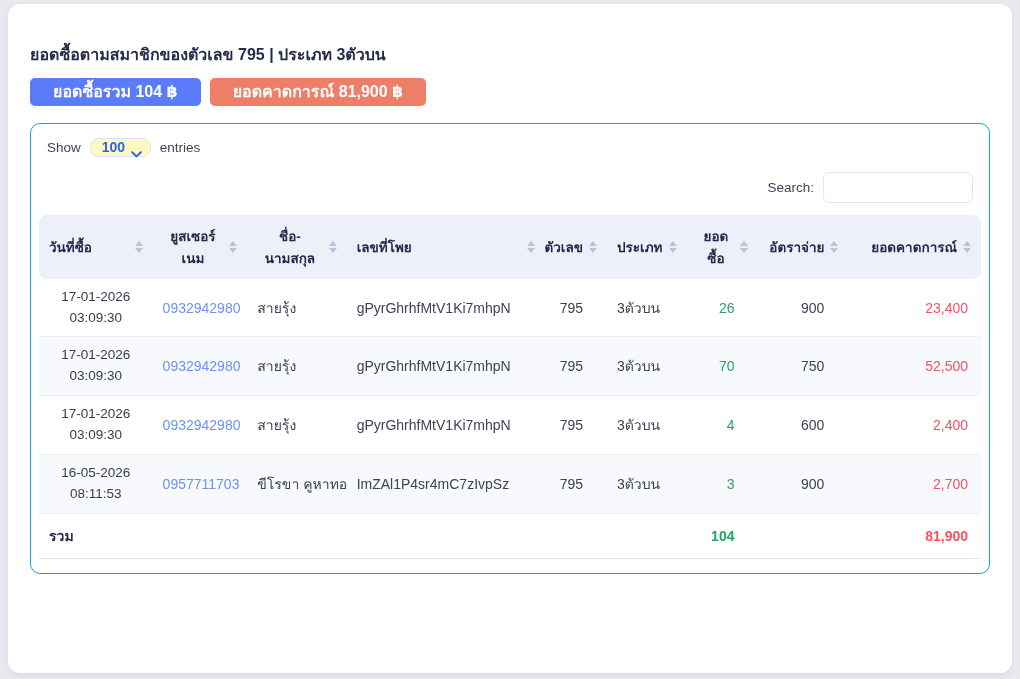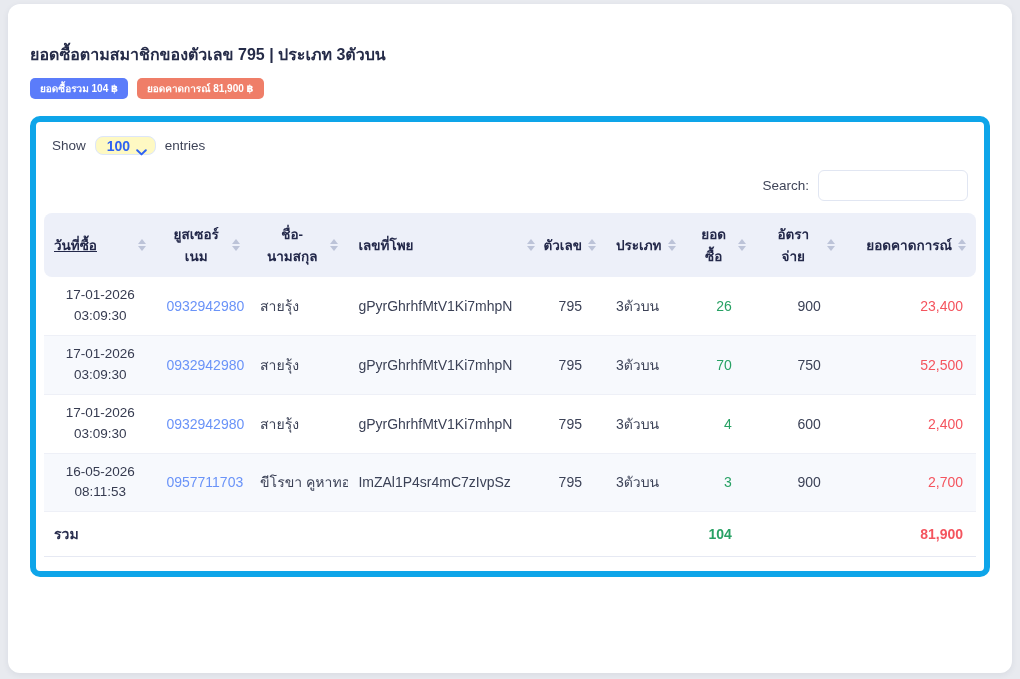--- a/index.html
+++ b/index.html
@@ -20,29 +20,29 @@
   }
   .card-head { display: flex; justify-content: space-between; align-items: flex-start; }
   .card-title { font-size: 18px; font-weight: 700; color: #252b48; padding-top: 4px; }
   .close-btn {
     background: #5b7cfa; color: #fff; border: none; border-radius: 9px;
     font-size: 13.5px; font-family: inherit; padding: 8px 12px; cursor: pointer;
   }
   .subheading { margin-top: 24px; font-size: 16px; font-weight: 700; color: #252b48; }
   .badges { margin-top: 11px; display: flex; gap: 9px; }
   .badge {
-    color: #fff; font-size: 10px; font-weight: 600;
-    padding: 5px 10px; border-radius: 5px; line-height: 1.1;
+    color: #fff; font-size: 16px; font-weight: 600;
+    padding: 5px 23px; border-radius: 5px; line-height: 1.1;
   }
   .badge-blue { background: #5b7cfa; }
   .badge-salmon { background: #ef7e68; }
 
   .panel {
     margin-top: 17px;
-    border: 6px solid #0ea5e9;
+    border: 1px solid #0ea5e9;
     border-radius: 10px;
     padding: 14px 8px 14px 8px;
   }
   .length-row {
     display: flex; align-items: center; gap: 9px;
     padding: 0 8px; font-size: 13.5px; color: #3f4458;
   }
   .select-wrap {
     position: relative;
     background: #fef9c3; border: 1px solid #dde6f9; border-radius: 8px;
@@ -66,21 +66,21 @@
     padding: 0 9px; font-size: 13px; font-family: inherit; color: #3c4257;
     outline: none; background: #fff;
   }
 
   table.data { width: 100%; border-collapse: collapse; table-layout: fixed; margin-top: 12px; }
   thead th {
     background: #edf0f9; color: #23284a;
     font-size: 13.5px; font-weight: 700;
     padding: 10px 10px; cursor: pointer;
   }
-  thead th:first-child { border-radius: 8px 0 0 8px; text-decoration: underline; }
+  thead th:first-child { border-radius: 8px 0 0 8px; }
   thead th:last-child { border-radius: 0 8px 8px 0; }
   .th-inner { display: flex; align-items: center; justify-content: space-between; gap: 6px; }
   th.col-right .th-inner { justify-content: flex-end; }
   .sort-icon { display: inline-flex; flex-direction: column; gap: 2px; flex: none; }
   .sort-icon i { display: block; width: 0; height: 0; border-left: 4px solid transparent; border-right: 4px solid transparent; }
   .sort-icon .up { border-bottom: 5px solid #bcc3d8; }
   .sort-icon .down { border-top: 5px solid #bcc3d8; }
 
   tbody td {
     font-size: 14px; color: #3c4257;

